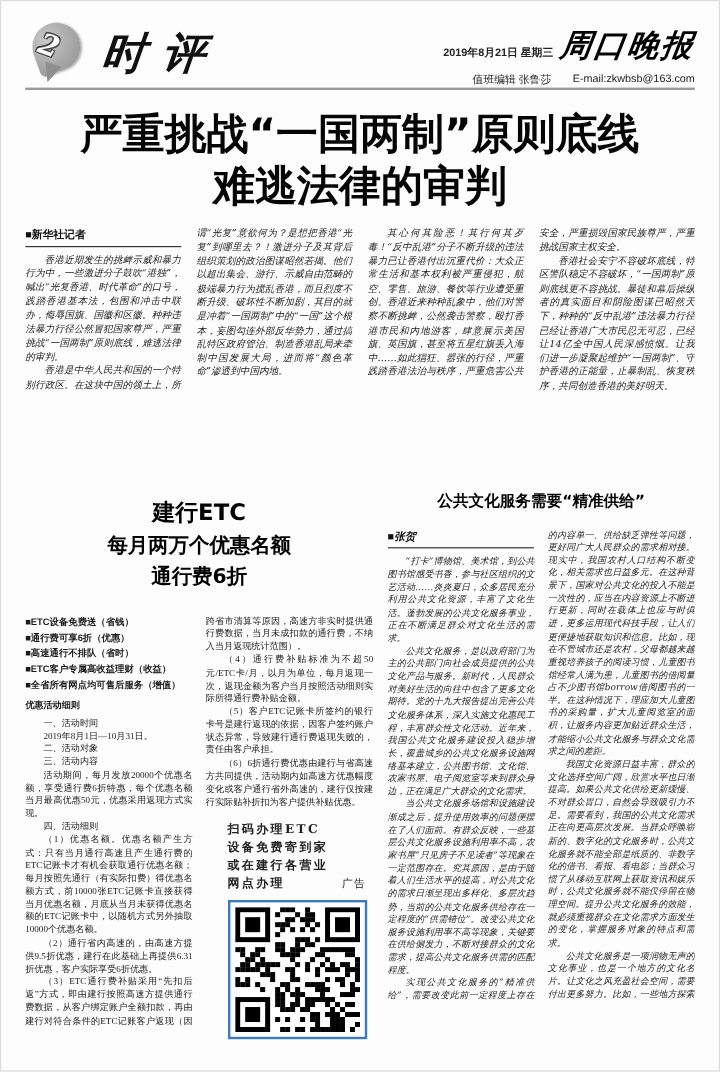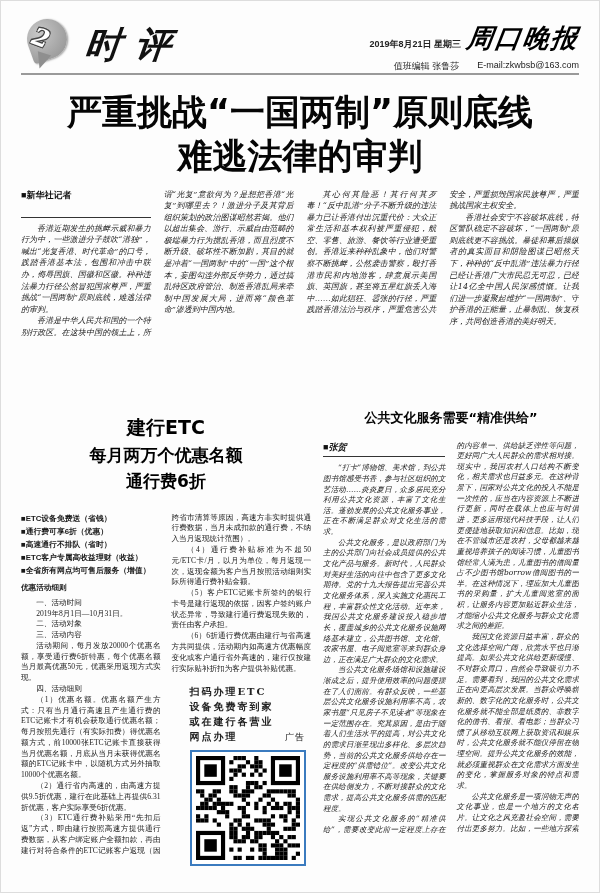--- a/index.html
+++ b/index.html
@@ -27,21 +27,21 @@
 
   
   .headline { margin:16px 0 10px 0; text-align:center; font-family:"DejaVu Sans", sans-serif;
           font-weight:900; font-size:35px; line-height:1.25; color:#050505; letter-spacing:0; }
 
   
   .lead-body { height:204px; column-count:4; column-gap:13px; overflow:hidden;
           font-family:"DejaVu Serif", serif; font-style:italic; font-size:8px; line-height:1.45;
           text-align:justify; color:#1a1a1a; }
   .lead-byline { font-family:"Liberation Sans", sans-serif; font-style:normal; font-weight:bold;
-          font-size:9px; color:#111; border-bottom:1px solid #333; padding-bottom:15px; margin-bottom:5px; }
+          font-size:9px; color:#111; border-bottom:1px solid #333; padding-bottom:3px; margin-bottom:5px; }
   .lead-body p, .art2-body p { text-indent:2em; }
 
   
   .bottom { display:flex; margin-top:14px; }
   .ad { width:300px; flex:none; padding-right:10px; }
   .ad-title { text-align:center; font-family:"DejaVu Sans", sans-serif; font-weight:bold;
           color:#000; line-height:1.55; margin-top:6px; }
   .ad-title .t1 { font-size:19px; }
   .ad-title .t2 { font-size:17px; }
   .ad-body { margin-top:18px; height:384px; column-count:2; column-gap:11px; overflow:hidden;

